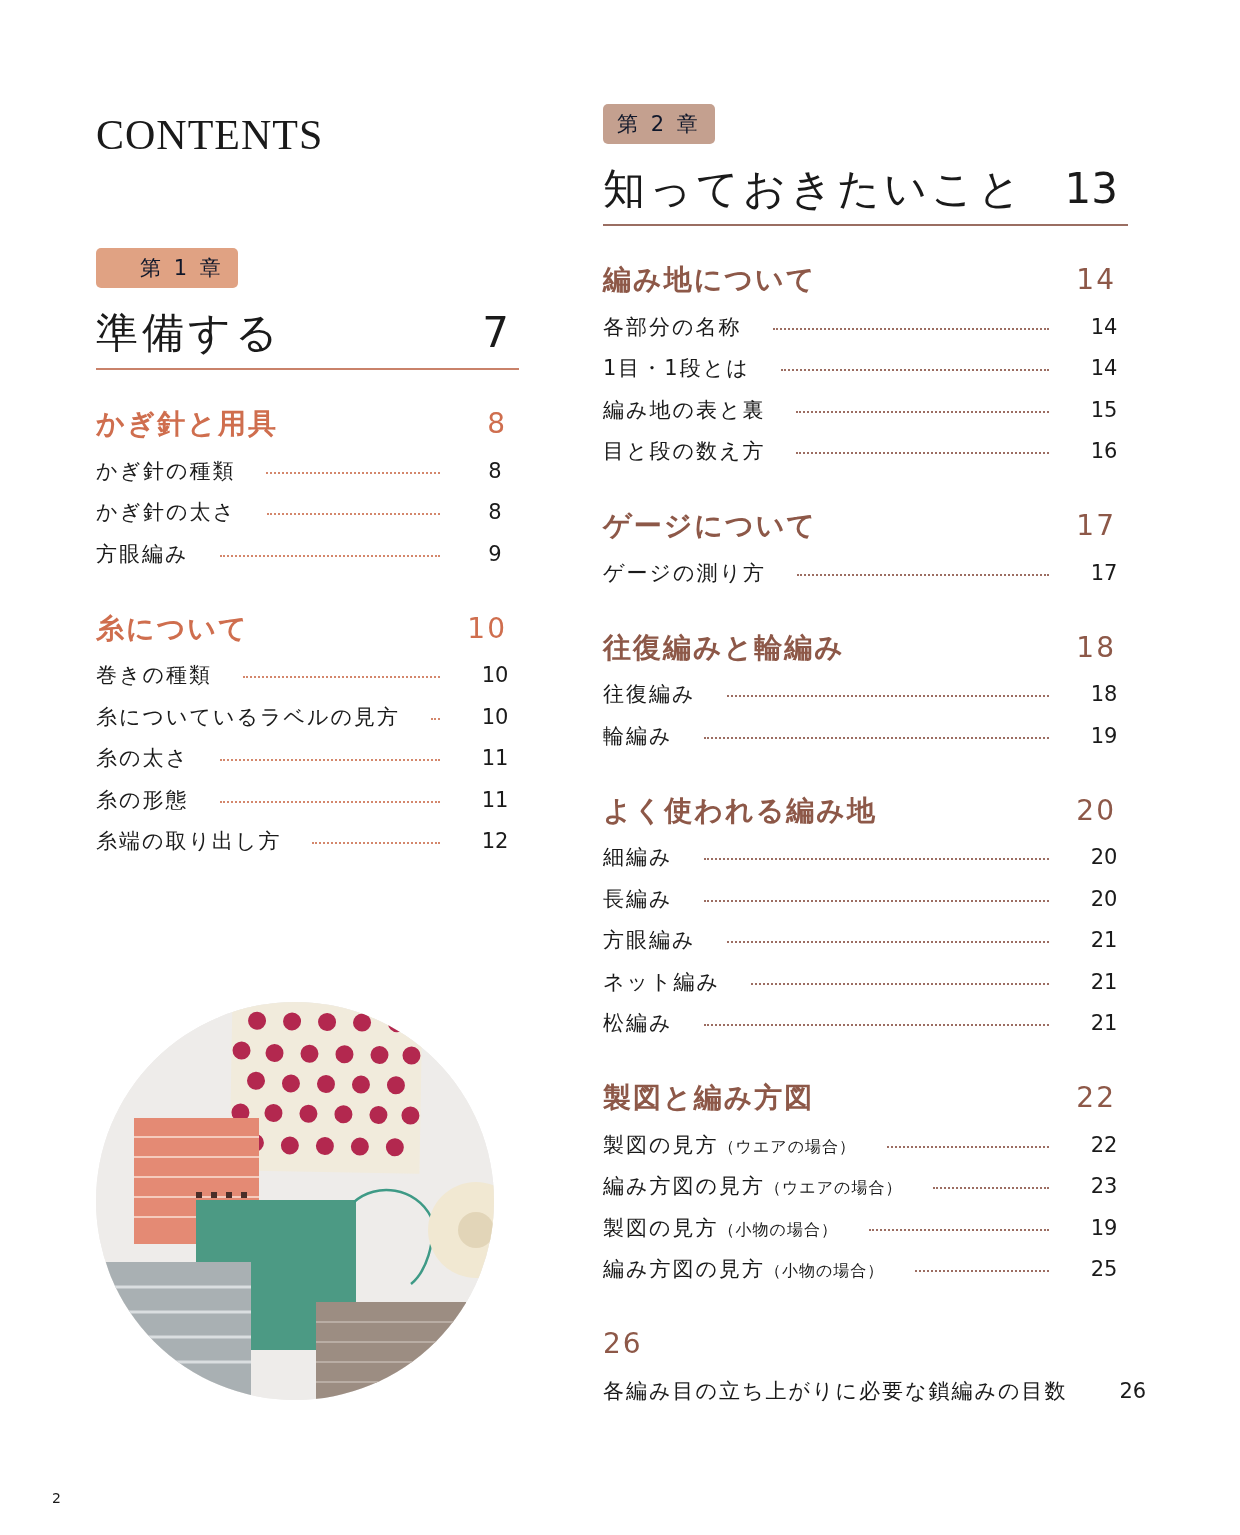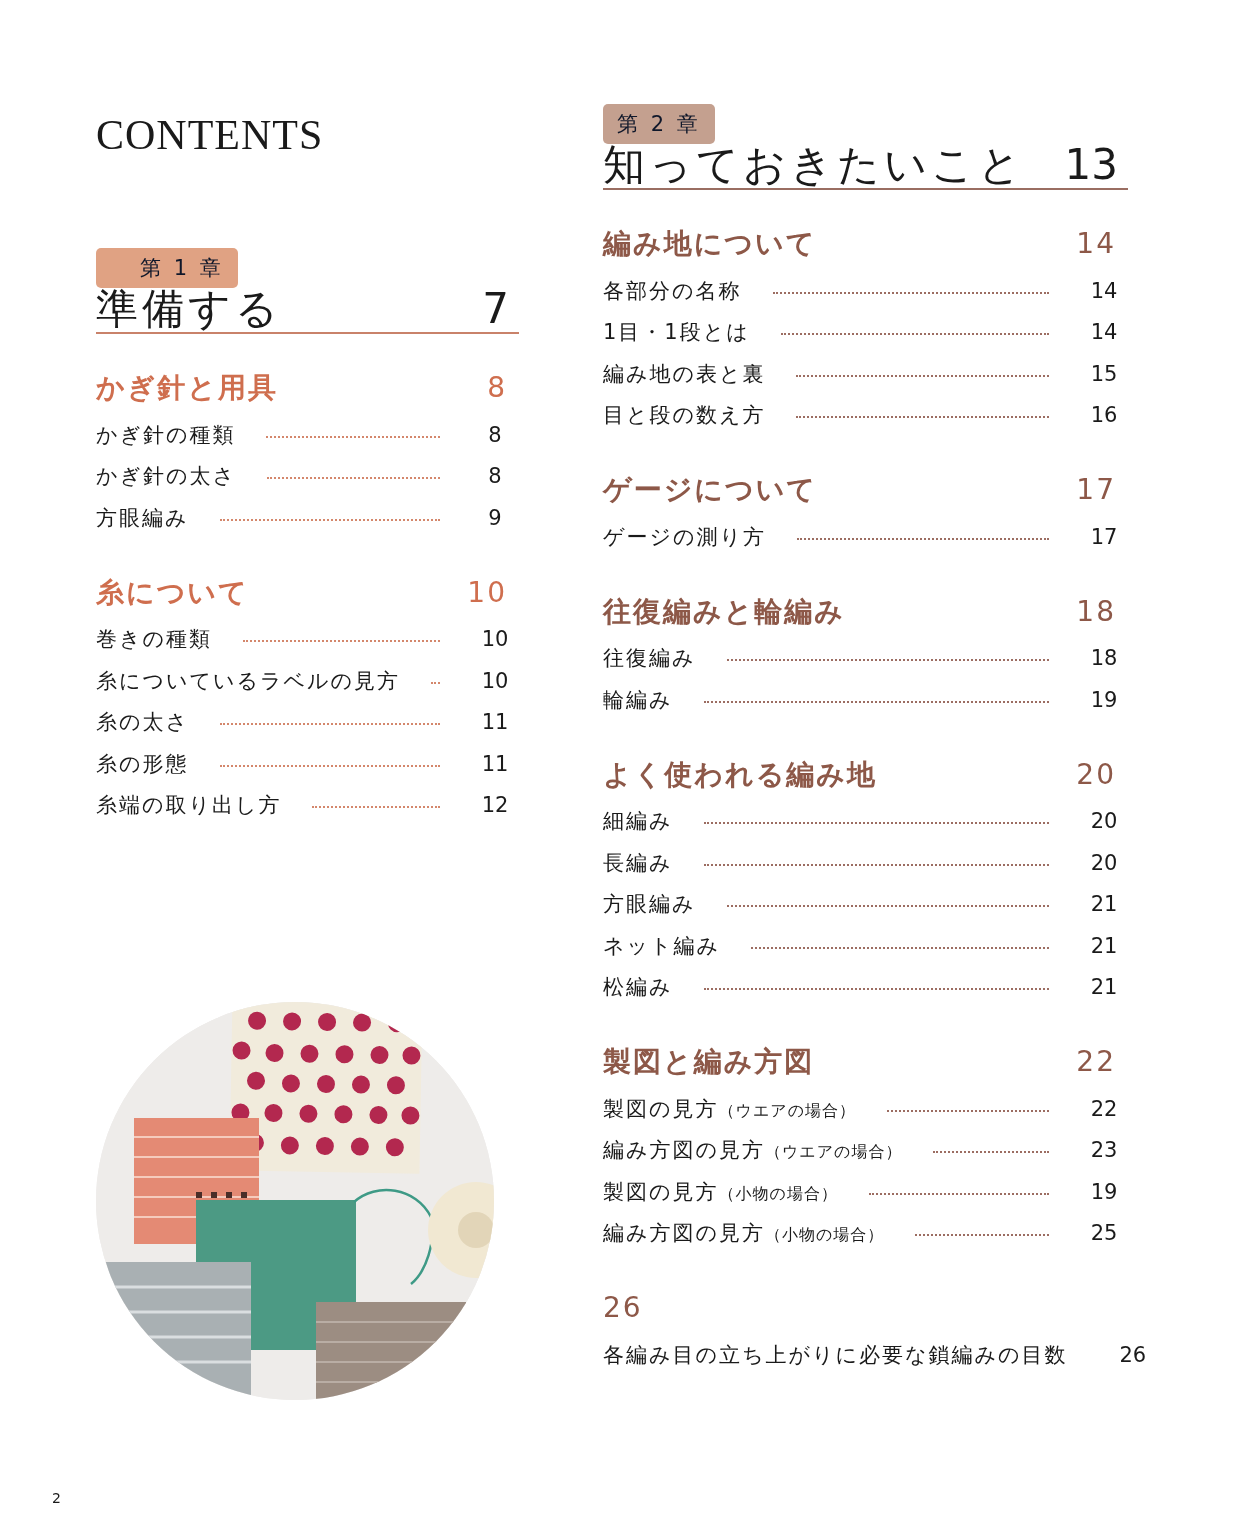--- a/index.html
+++ b/index.html
@@ -20,21 +20,21 @@
 
   .badge {
     display: inline-block; padding: 0 14px; height: 40px; line-height: 40px;
     border-radius: 5px; font-size: 21px; color: #0f172a; letter-spacing: 3px;
   }
   .ch1 .badge { background: #e0a283; padding-left: 44px; }
   .ch2 .badge { background: #c4a08f; }
 
   .chapter-head {
     display: flex; justify-content: space-between; align-items: flex-end;
-    padding-bottom: 2px;  gap: 23px;
+    padding-bottom: 14px; margin-top: 24px; gap: 23px;
   }
   .chapter-title { font-size: 42px; letter-spacing: 4px; line-height: 1; }
   .chapter-page { font-size: 42px; line-height: 1; padding-right: 10px; }
   .ch1 .rule { height: 2px; background: #c9826a; }
   .ch2 .rule { height: 2px; background: #9a6e62; }
 
   .section { margin-top: 40px; }
   .section-head {
     display: flex; justify-content: space-between; align-items: baseline;
     font-size: 28px; font-weight: bold; letter-spacing: 2px; line-height: 1;

